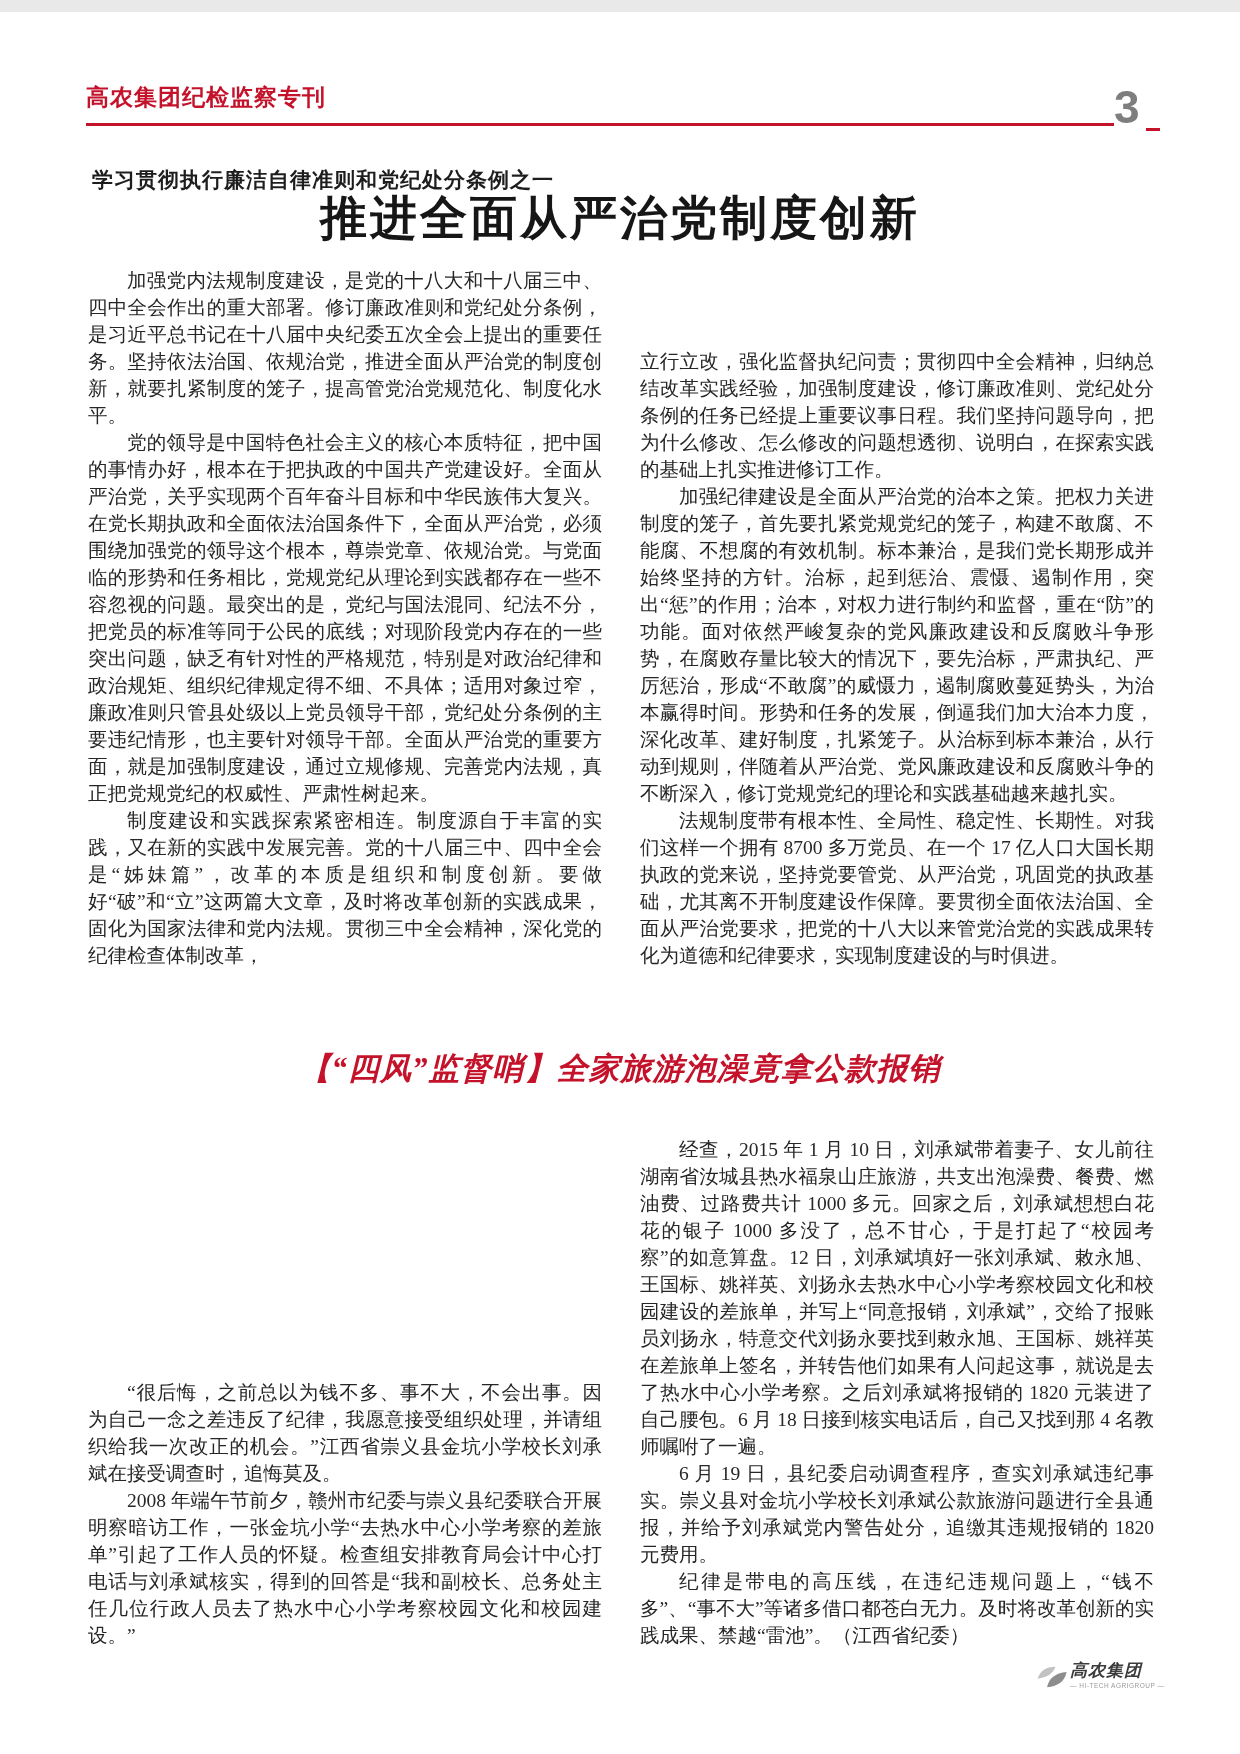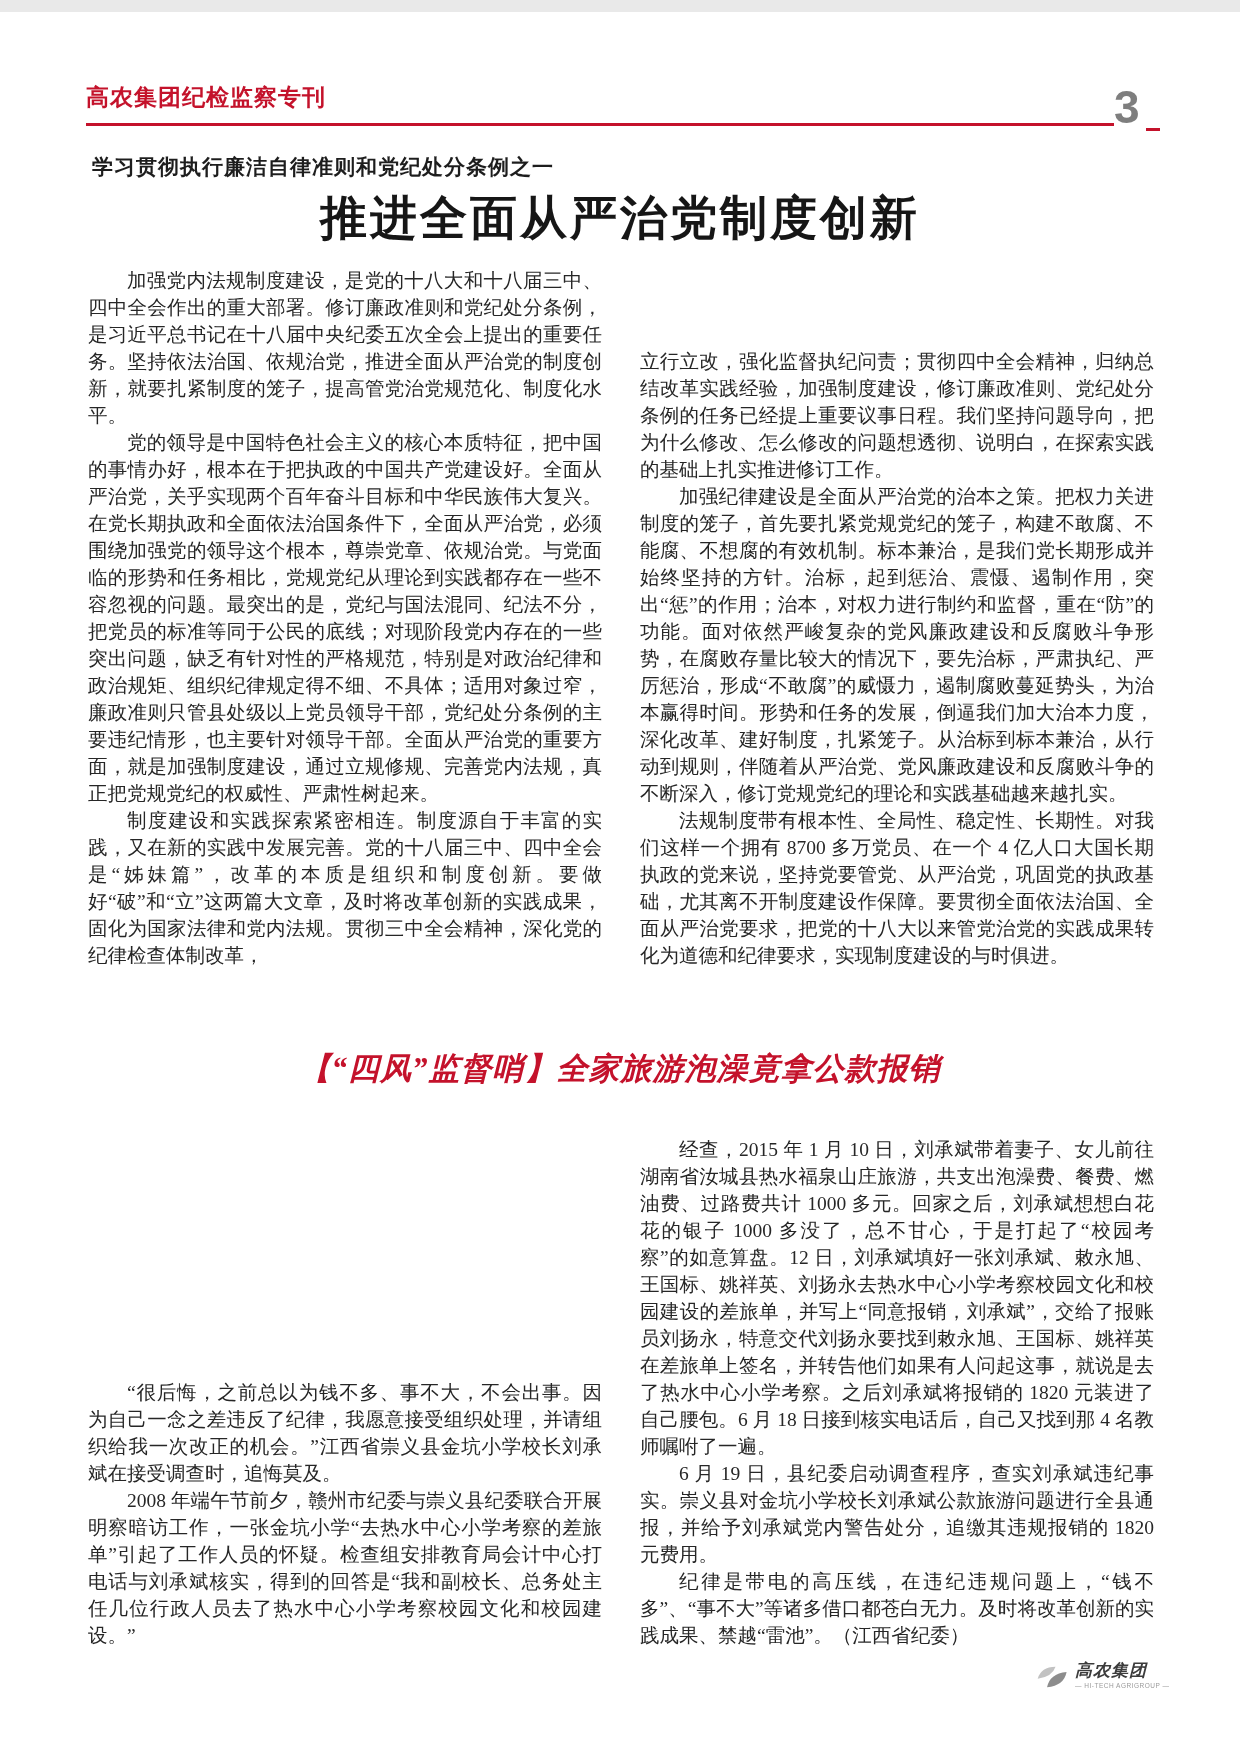--- a/index.html
+++ b/index.html
@@ -25,21 +25,21 @@
     font-family:"Liberation Sans","DejaVu Sans",sans-serif;
     font-weight:bold; font-size:46px; line-height:38px;
     color:#7e7e7e;
   }
   .rule-tick {
     position:absolute; left:1146px; top:116px;
     width:14px; height:3px; background:#c4122b;
   }
   
   .kicker {
-    position:absolute; left:92px; top:141px;
+    position:absolute; left:92px; top:154px;
     font-family:"Liberation Sans","DejaVu Sans",sans-serif;
     font-weight:bold; font-size:21px; color:#1d1d1d;
     letter-spacing:1px;
   }
   .title-1 {
     position:absolute; left:86px; top:175px; width:1068px;
     text-align:center;
     font-family:"Liberation Sans","DejaVu Sans",sans-serif;
     font-weight:900; font-size:47px; letter-spacing:3px;
     color:#161616;
@@ -59,21 +59,21 @@
     position:absolute; left:86px; top:1036px; width:1068px;
     text-align:center;
     font-family:"Liberation Serif","DejaVu Serif",serif;
     font-weight:bold; font-size:31px; letter-spacing:1px;
     color:#c4122b;
     font-style:italic;
   }
   
   .logo {
     position:absolute; left:1036px; top:1650px;
-    display:flex; align-items:flex-start; gap:5px;
+    display:flex; align-items:flex-start; 
   }
   .logo-icon { width:34px; height:26px; margin-top:2px; }
   .logo-text {
     font-family:"Liberation Sans","DejaVu Sans",sans-serif;
     font-weight:900; font-style:italic; font-size:17px;
     letter-spacing:1px; color:#3c3c3c; line-height:18px;
   }
   .logo-tagline {
     font-family:"Liberation Sans","DejaVu Sans",sans-serif;
     font-size:6.5px; color:#9a9a9a; letter-spacing:0.5px;
@@ -95,21 +95,21 @@
     <h1 class="title-1">推进全面从严治党制度创新</h1>
     <div class="columns cols-article-1">
       <div class="col">
         <p class="para">加强党内法规制度建设，是党的十八大和十八届三中、四中全会作出的重大部署。修订廉政准则和党纪处分条例，是习近平总书记在十八届中央纪委五次全会上提出的重要任务。坚持依法治国、依规治党，推进全面从严治党的制度创新，就要扎紧制度的笼子，提高管党治党规范化、制度化水平。</p>
         <p class="para">党的领导是中国特色社会主义的核心本质特征，把中国的事情办好，根本在于把执政的中国共产党建设好。全面从严治党，关乎实现两个百年奋斗目标和中华民族伟大复兴。在党长期执政和全面依法治国条件下，全面从严治党，必须围绕加强党的领导这个根本，尊崇党章、依规治党。与党面临的形势和任务相比，党规党纪从理论到实践都存在一些不容忽视的问题。最突出的是，党纪与国法混同、纪法不分，把党员的标准等同于公民的底线；对现阶段党内存在的一些突出问题，缺乏有针对性的严格规范，特别是对政治纪律和政治规矩、组织纪律规定得不细、不具体；适用对象过窄，廉政准则只管县处级以上党员领导干部，党纪处分条例的主要违纪情形，也主要针对领导干部。全面从严治党的重要方面，就是加强制度建设，通过立规修规、完善党内法规，真正把党规党纪的权威性、严肃性树起来。</p>
         <p class="para">制度建设和实践探索紧密相连。制度源自于丰富的实践，又在新的实践中发展完善。党的十八届三中、四中全会是“姊妹篇”，改革的本质是组织和制度创新。要做好“破”和“立”这两篇大文章，及时将改革创新的实践成果，固化为国家法律和党内法规。贯彻三中全会精神，深化党的纪律检查体制改革，</p>
       </div>
       <div class="col">
         <p class="para no-indent">立行立改，强化监督执纪问责；贯彻四中全会精神，归纳总结改革实践经验，加强制度建设，修订廉政准则、党纪处分条例的任务已经提上重要议事日程。我们坚持问题导向，把为什么修改、怎么修改的问题想透彻、说明白，在探索实践的基础上扎实推进修订工作。</p>
         <p class="para">加强纪律建设是全面从严治党的治本之策。把权力关进制度的笼子，首先要扎紧党规党纪的笼子，构建不敢腐、不能腐、不想腐的有效机制。标本兼治，是我们党长期形成并始终坚持的方针。治标，起到惩治、震慑、遏制作用，突出“惩”的作用；治本，对权力进行制约和监督，重在“防”的功能。面对依然严峻复杂的党风廉政建设和反腐败斗争形势，在腐败存量比较大的情况下，要先治标，严肃执纪、严厉惩治，形成“不敢腐”的威慑力，遏制腐败蔓延势头，为治本赢得时间。形势和任务的发展，倒逼我们加大治本力度，深化改革、建好制度，扎紧笼子。从治标到标本兼治，从行动到规则，伴随着从严治党、党风廉政建设和反腐败斗争的不断深入，修订党规党纪的理论和实践基础越来越扎实。</p>
-        <p class="para">法规制度带有根本性、全局性、稳定性、长期性。对我们这样一个拥有 8700 多万党员、在一个 4 亿人口大国长期执政的党来说，坚持党要管党、从严治党，巩固党的执政基础，尤其离不开制度建设作保障。要贯彻全面依法治国、全面从严治党要求，把党的十八大以来管党治党的实践成果转化为道德和纪律要求，实现制度建设的与时俱进。</p>
+        <p class="para">法规制度带有根本性、全局性、稳定性、长期性。对我们这样一个拥有 8700 多万党员、在一个 17 亿人口大国长期执政的党来说，坚持党要管党、从严治党，巩固党的执政基础，尤其离不开制度建设作保障。要贯彻全面依法治国、全面从严治党要求，把党的十八大以来管党治党的实践成果转化为道德和纪律要求，实现制度建设的与时俱进。</p>
       </div>
     </div>
   </section>
 
   <section>
     <h2 class="title-2">【“四风”监督哨】全家旅游泡澡竟拿公款报销</h2>
     <div class="columns cols-article-2">
       <div class="col">
         <p class="para">“很后悔，之前总以为钱不多、事不大，不会出事。因为自己一念之差违反了纪律，我愿意接受组织处理，并请组织给我一次改正的机会。”江西省崇义县金坑小学校长刘承斌在接受调查时，追悔莫及。</p>
         <p class="para">2008 年端午节前夕，赣州市纪委与崇义县纪委联合开展明察暗访工作，一张金坑小学“去热水中心小学考察的差旅单”引起了工作人员的怀疑。检查组安排教育局会计中心打电话与刘承斌核实，得到的回答是“我和副校长、总务处主任几位行政人员去了热水中心小学考察校园文化和校园建设。”</p>

